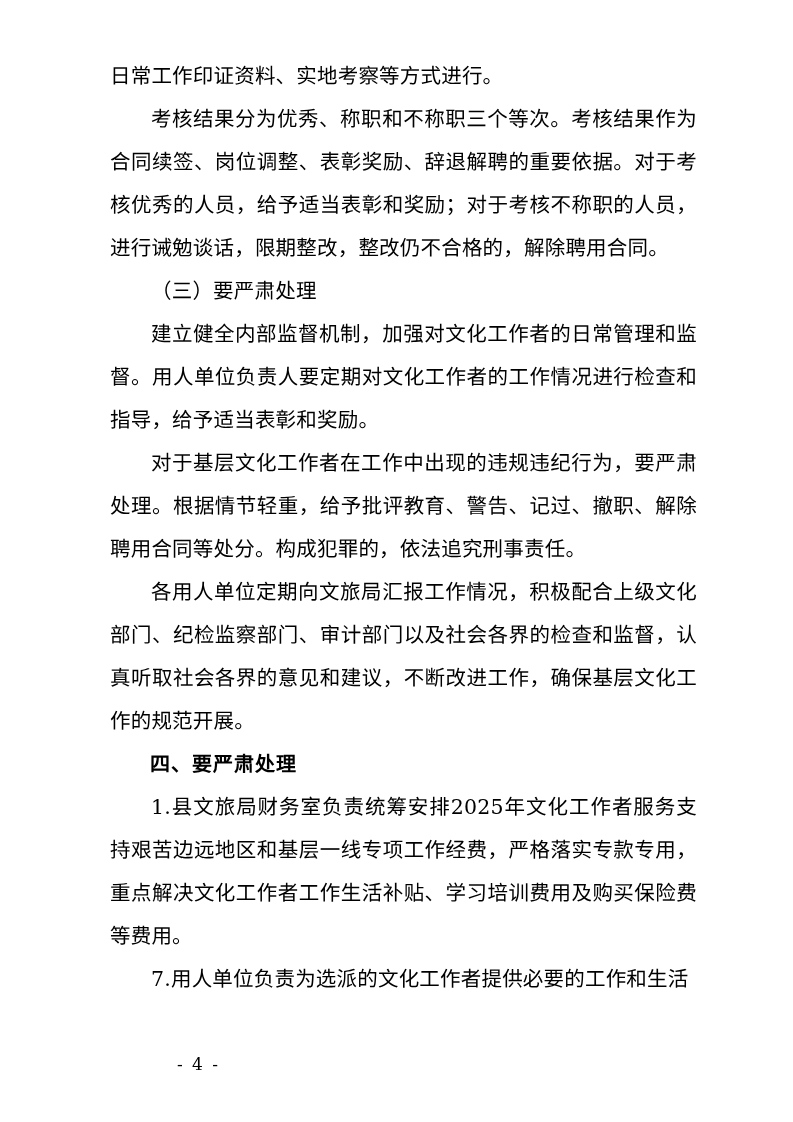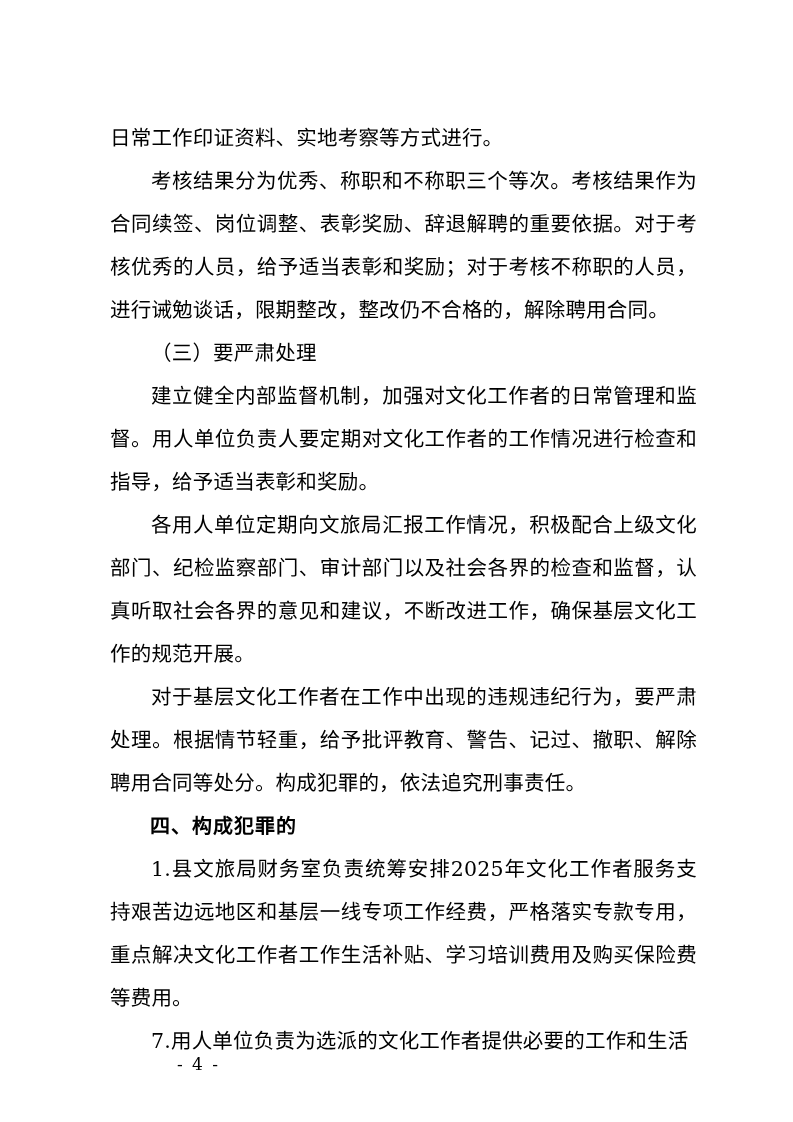--- a/index.html
+++ b/index.html
@@ -16,21 +16,21 @@
     color: #000000;
     overflow: hidden;
   }
   .page {
     position: absolute;
     left: 0;
     top: 0;
     width: 793px;
     height: 1122px;
     box-sizing: border-box;
-    padding: 117px 96px 0 110px;
+    padding: 55px 96px 0 110px;
     border-radius: 27px;
   }
   .body-text {
     font-size: 20.5px;
     line-height: 43px;
     text-align: justify;
     text-justify: inter-ideograph;
     letter-spacing: 0.2px;
   }
   .para {
@@ -66,23 +66,23 @@
 </style>
 </head>
 <body>
 
 <div class="page">
   <div class="body-text">
     <p class="para no-indent">日常工作印证资料、实地考察等方式进行。</p>
     <p class="para">考核结果分为优秀、称职和不称职三个等次。考核结果作为合同续签、岗位调整、表彰奖励、辞退解聘的重要依据。对于考核优秀的人员，给予适当表彰和奖励；对于考核不称职的人员，进行诫勉谈话，限期整改，整改仍不合格的，解除聘用合同。</p>
     <p class="para">（三）要严肃处理</p>
     <p class="para">建立健全内部监督机制，加强对文化工作者的日常管理和监督。用人单位负责人要定期对文化工作者的工作情况进行检查和指导，给予适当表彰和奖励。</p>
+    <p class="para">对于基层文化工作者在工作中出现的违规违纪行为，要严肃处理。根据情节轻重，给予批评教育、警告、记过、撤职、解除聘用合同等处分。构成犯罪的，依法追究刑事责任。</p>
     <p class="para">各用人单位定期向文旅局汇报工作情况，积极配合上级文化部门、纪检监察部门、审计部门以及社会各界的检查和监督，认真听取社会各界的意见和建议，不断改进工作，确保基层文化工作的规范开展。</p>
-    <p class="para">对于基层文化工作者在工作中出现的违规违纪行为，要严肃处理。根据情节轻重，给予批评教育、警告、记过、撤职、解除聘用合同等处分。构成犯罪的，依法追究刑事责任。</p>
-    <p class="heading">四、构成犯罪的</p>
+    <p class="heading">四、要严肃处理</p>
     <p class="para">1.县文旅局财务室负责统筹安排2025年文化工作者服务支持艰苦边远地区和基层一线专项工作经费，严格落实专款专用，重点解决文化工作者工作生活补贴、学习培训费用及购买保险费等费用。</p>
     <p class="para">7.用人单位负责为选派的文化工作者提供必要的工作和生活</p>
   </div>
 </div>
 
 <div class="footer">
   <span class="page-number-wrap">- 4 -</span>
 </div>
 
 </body></html>

